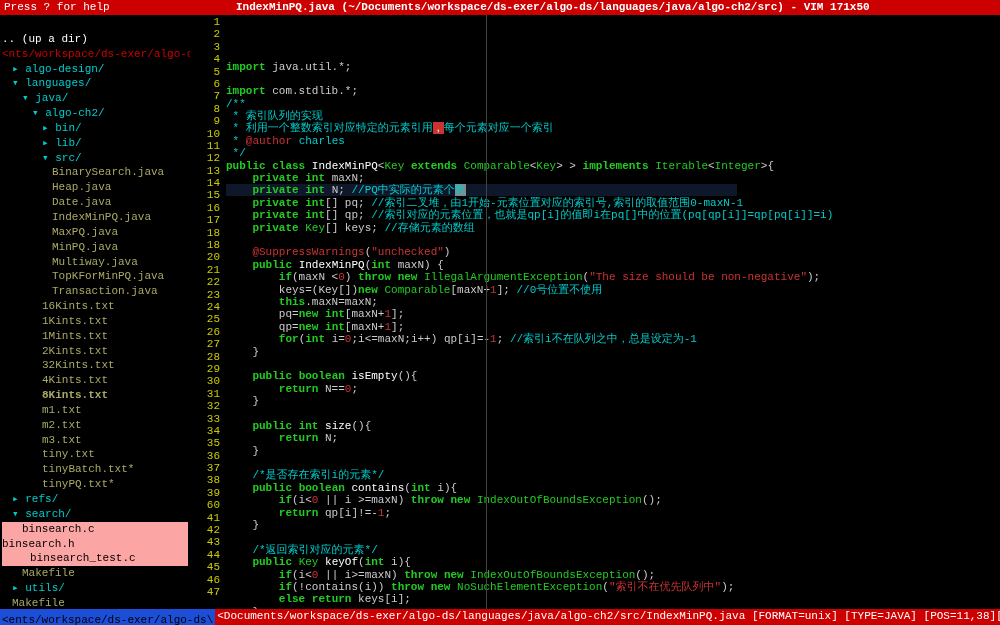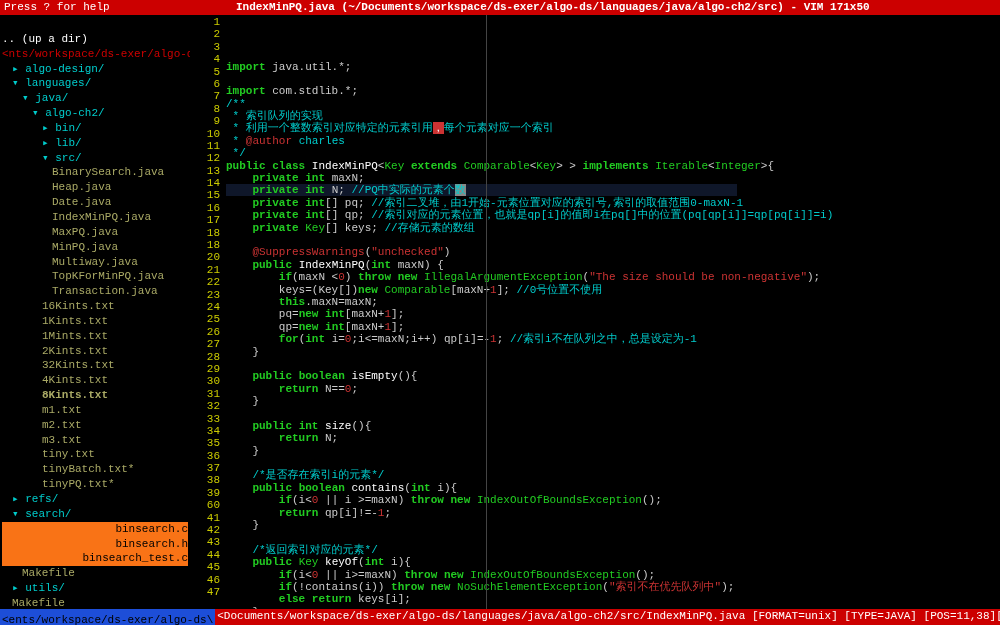--- a/index.html
+++ b/index.html
@@ -9,21 +9,21 @@
 .titlebar .center { flex:1; text-align:center; color:#fff; font-weight:bold; }
 .main { display:flex; height:594px; }
 .sidebar { width:190px; background:#000; overflow:hidden; color:#0cc; }
 .sidebar .help { color:#fff; padding:1px 3px; }
 .tree { padding:0 2px; }
 .tree .line { white-space:pre; cursor:pointer; }
 .dir { color:#0cc; }
 .dir.open::before { content:"▾ "; color:#0cc; }
 .dir.closed::before { content:"▸ "; color:#0cc; }
 .file { color:#aa6; }
-.file.hl { background:#f97316; color:#000;text-align:right; }
+.file.hl { background:#fca5a5; color:#000; }
 .root { color:#c00; }
 .updir { color:#fff; }
 .code { flex:1; display:flex; background:#000; overflow:hidden; }
 .gutter { width:36px; text-align:right; padding-right:6px; color:#cc0; background:#000; }
 .gutter div { height:12.4px; }
 .src { flex:1; color:#ccc; white-space:pre; position:relative; }
 .src .row { height:12.4px; }
 .kw { color:#2c2; font-weight:bold; }
 .typ { color:#2c2; }
 .str { color:#c33; }
@@ -77,21 +77,21 @@
         <div class="line file" style="padding-left: 40px; font-weight: bold;">8Kints.txt</div>
         <div class="line file" style="padding-left: 40px;">m1.txt</div>
         <div class="line file" style="padding-left: 40px;">m2.txt</div>
         <div class="line file" style="padding-left: 40px;">m3.txt</div>
         <div class="line file" style="padding-left: 40px;">tiny.txt</div>
         <div class="line file" style="padding-left: 40px;">tinyBatch.txt*</div>
         <div class="line file" style="padding-left: 40px;">tinyPQ.txt*</div>
         <div class="line dir closed" style="padding-left: 10px;">refs/</div>
         <div class="line dir open" style="padding-left: 10px;">search/</div>
         <div class="line file hl" style="padding-left: 20px;">binsearch.c</div>
-        <div class="line file hl" style="padding-left: 20px;">binsearch.h</div>
+        <div class="line file hl" style="">binsearch.h</div>
         <div class="line file hl" style="padding-left: 28px;">binsearch_test.c</div>
         <div class="line file" style="padding-left: 20px;">Makefile</div>
         <div class="line dir closed" style="padding-left: 10px;">utils/</div>
         <div class="line file" style="padding-left: 10px;">Makefile</div>
       </div>
   </div>
   <div class="code">
     <div class="gutter" id="gutter">
         <div>1</div>
         <div>2</div>

